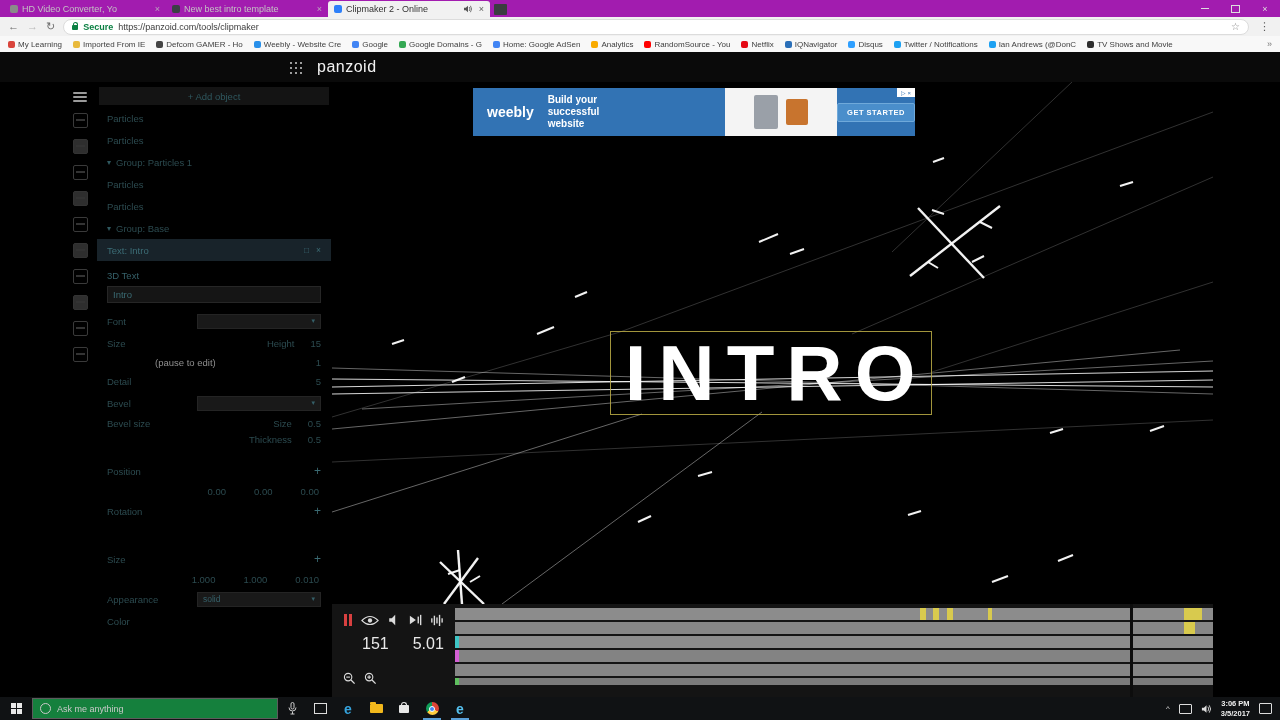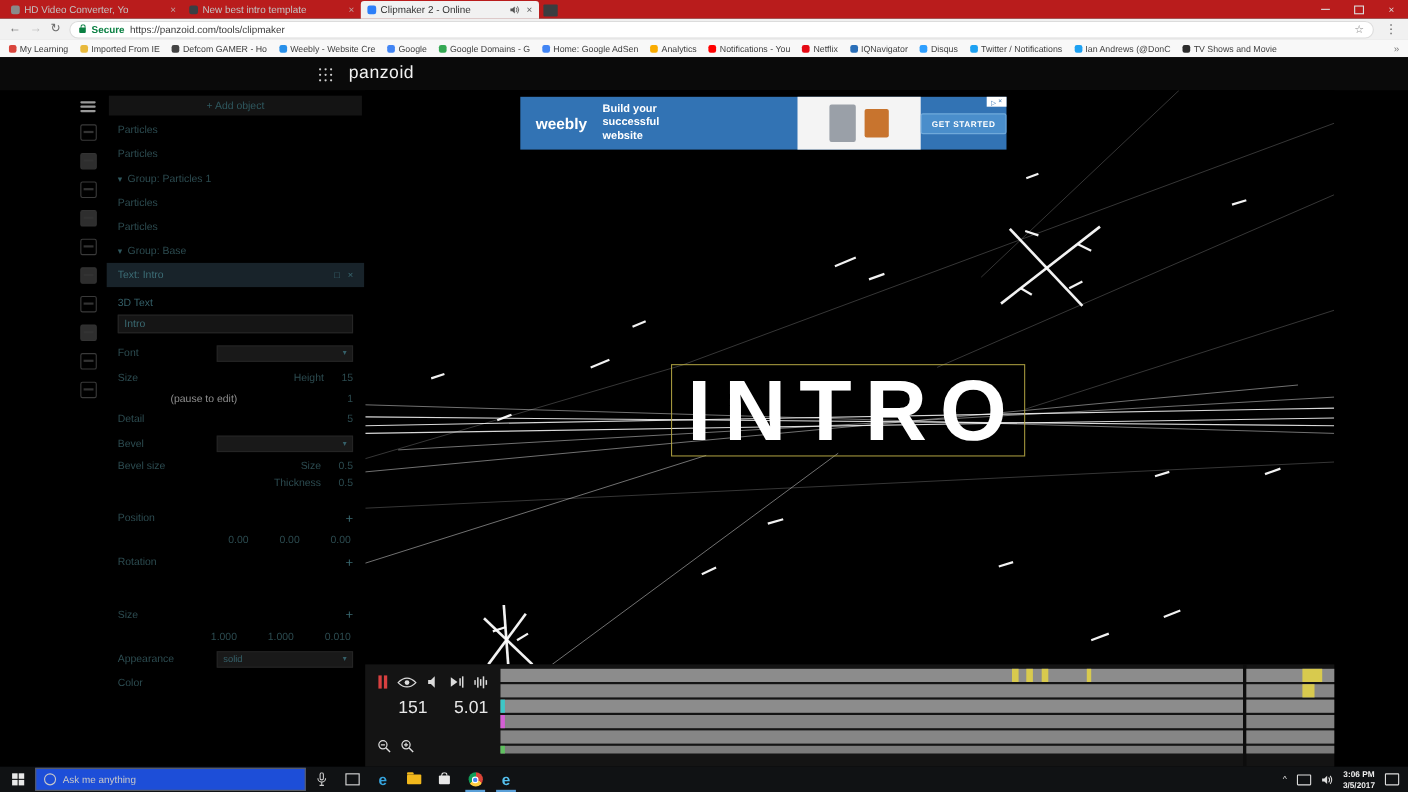--- a/index.html
+++ b/index.html
@@ -1,20 +1,20 @@
 <!DOCTYPE html>
 <html><head>
 <meta charset="utf-8">
 <style>
   html,body{margin:0;padding:0;background:#000;}
   .screen{position:relative;width:1280px;height:720px;background:#000;overflow:hidden;
           font-family:"Liberation Sans",sans-serif;-webkit-font-smoothing:antialiased;}
 
   
-  .tabstrip{position:absolute;top:0;left:0;right:0;height:17px;background:#b91c1c;
+  .tabstrip{position:absolute;top:0;left:0;right:0;height:17px;background:#a21caf;
             display:flex;align-items:flex-end;padding-left:4px;}
   .tab{height:16px;width:150px;display:flex;align-items:center;gap:4px;padding:0 6px;
        font-size:9px;color:#c3c3c3;overflow:hidden;white-space:nowrap;}
   .tab.active{background:#f1f1f1;color:#333;border-radius:3px 3px 0 0;}
   .tab .fav{width:8px;height:8px;border-radius:2px;flex:none;}
   .fav-1{background:#8a8a8a;}
   .fav-2{background:#3a3f44;}
   .fav-3{background:#2d7ff9;border-radius:50%;}
   .tab .ttl{flex:1;overflow:hidden;}
   .tab .tclose{color:inherit;opacity:.8;font-size:9px;padding-left:2px;}
@@ -128,21 +128,21 @@
   .ctab{position:absolute;left:0;top:0;width:4px;height:100%;}
   .seg{position:absolute;top:0;height:100%;background:#d8ca4e;}
   .playhead{position:absolute;left:675px;top:0;width:3px;height:93px;background:#0d0d0d;}
 
   
   .taskbar{position:absolute;bottom:0;left:0;right:0;height:23px;background:#101214;
            display:flex;align-items:center;color:#ddd;}
   .start{width:32px;height:100%;display:flex;align-items:center;justify-content:center;}
   .winlogo{display:grid;grid-template-columns:5px 5px;grid-template-rows:5px 5px;gap:1px;}
   .winlogo i{background:#e8e8e8;}
-  .search{width:246px;height:21px;background:#1d4ed8;border:1px solid #5c5c5c;display:flex;
+  .search{width:246px;height:21px;background:#15803d;border:1px solid #5c5c5c;display:flex;
           align-items:center;gap:6px;padding:0 7px;box-sizing:border-box;font-size:9px;color:#c9c9c9;}
   .cort{width:9px;height:9px;border:1px solid #c9c9c9;border-radius:50%;flex:none;}
   .tb-ic{width:28px;height:100%;display:flex;align-items:center;justify-content:center;position:relative;}
   .edge-e{color:#35a3dd;font-weight:bold;font-size:14px;line-height:1;}
   .edge-e.lt{color:#55c0ee;}
   .run::after{content:"";position:absolute;bottom:0;left:5px;right:5px;height:2px;background:#5aa0d8;}
   .folder-ic{width:13px;height:9px;background:#f2b81c;border-radius:1px;position:relative;}
   .folder-ic::before{content:"";position:absolute;top:-2px;left:0;width:6px;height:2px;background:#f2b81c;border-radius:1px 1px 0 0;}
   .bag{width:10px;height:8px;background:#e8e8e8;border-radius:1px;position:relative;}
   .bag::before{content:"";position:absolute;top:-3px;left:2px;width:4px;height:3px;border:1px solid #e8e8e8;border-bottom:none;border-radius:3px 3px 0 0;}
@@ -247,21 +247,21 @@
           <span>Home: Google AdSen</span>
         </div>
 
         <div class="bm">
           <span class="fv" style="background: rgb(249, 171, 0);"></span>
           <span>Analytics</span>
         </div>
 
         <div class="bm">
           <span class="fv" style="background: rgb(255, 0, 0);"></span>
-          <span>Notifications - You</span>
+          <span>RandomSource - You</span>
         </div>
 
         <div class="bm">
           <span class="fv" style="background: rgb(229, 9, 20);"></span>
           <span>Netflix</span>
         </div>
 
         <div class="bm">
           <span class="fv" style="background: rgb(42, 111, 184);"></span>
           <span>IQNavigator</span>

